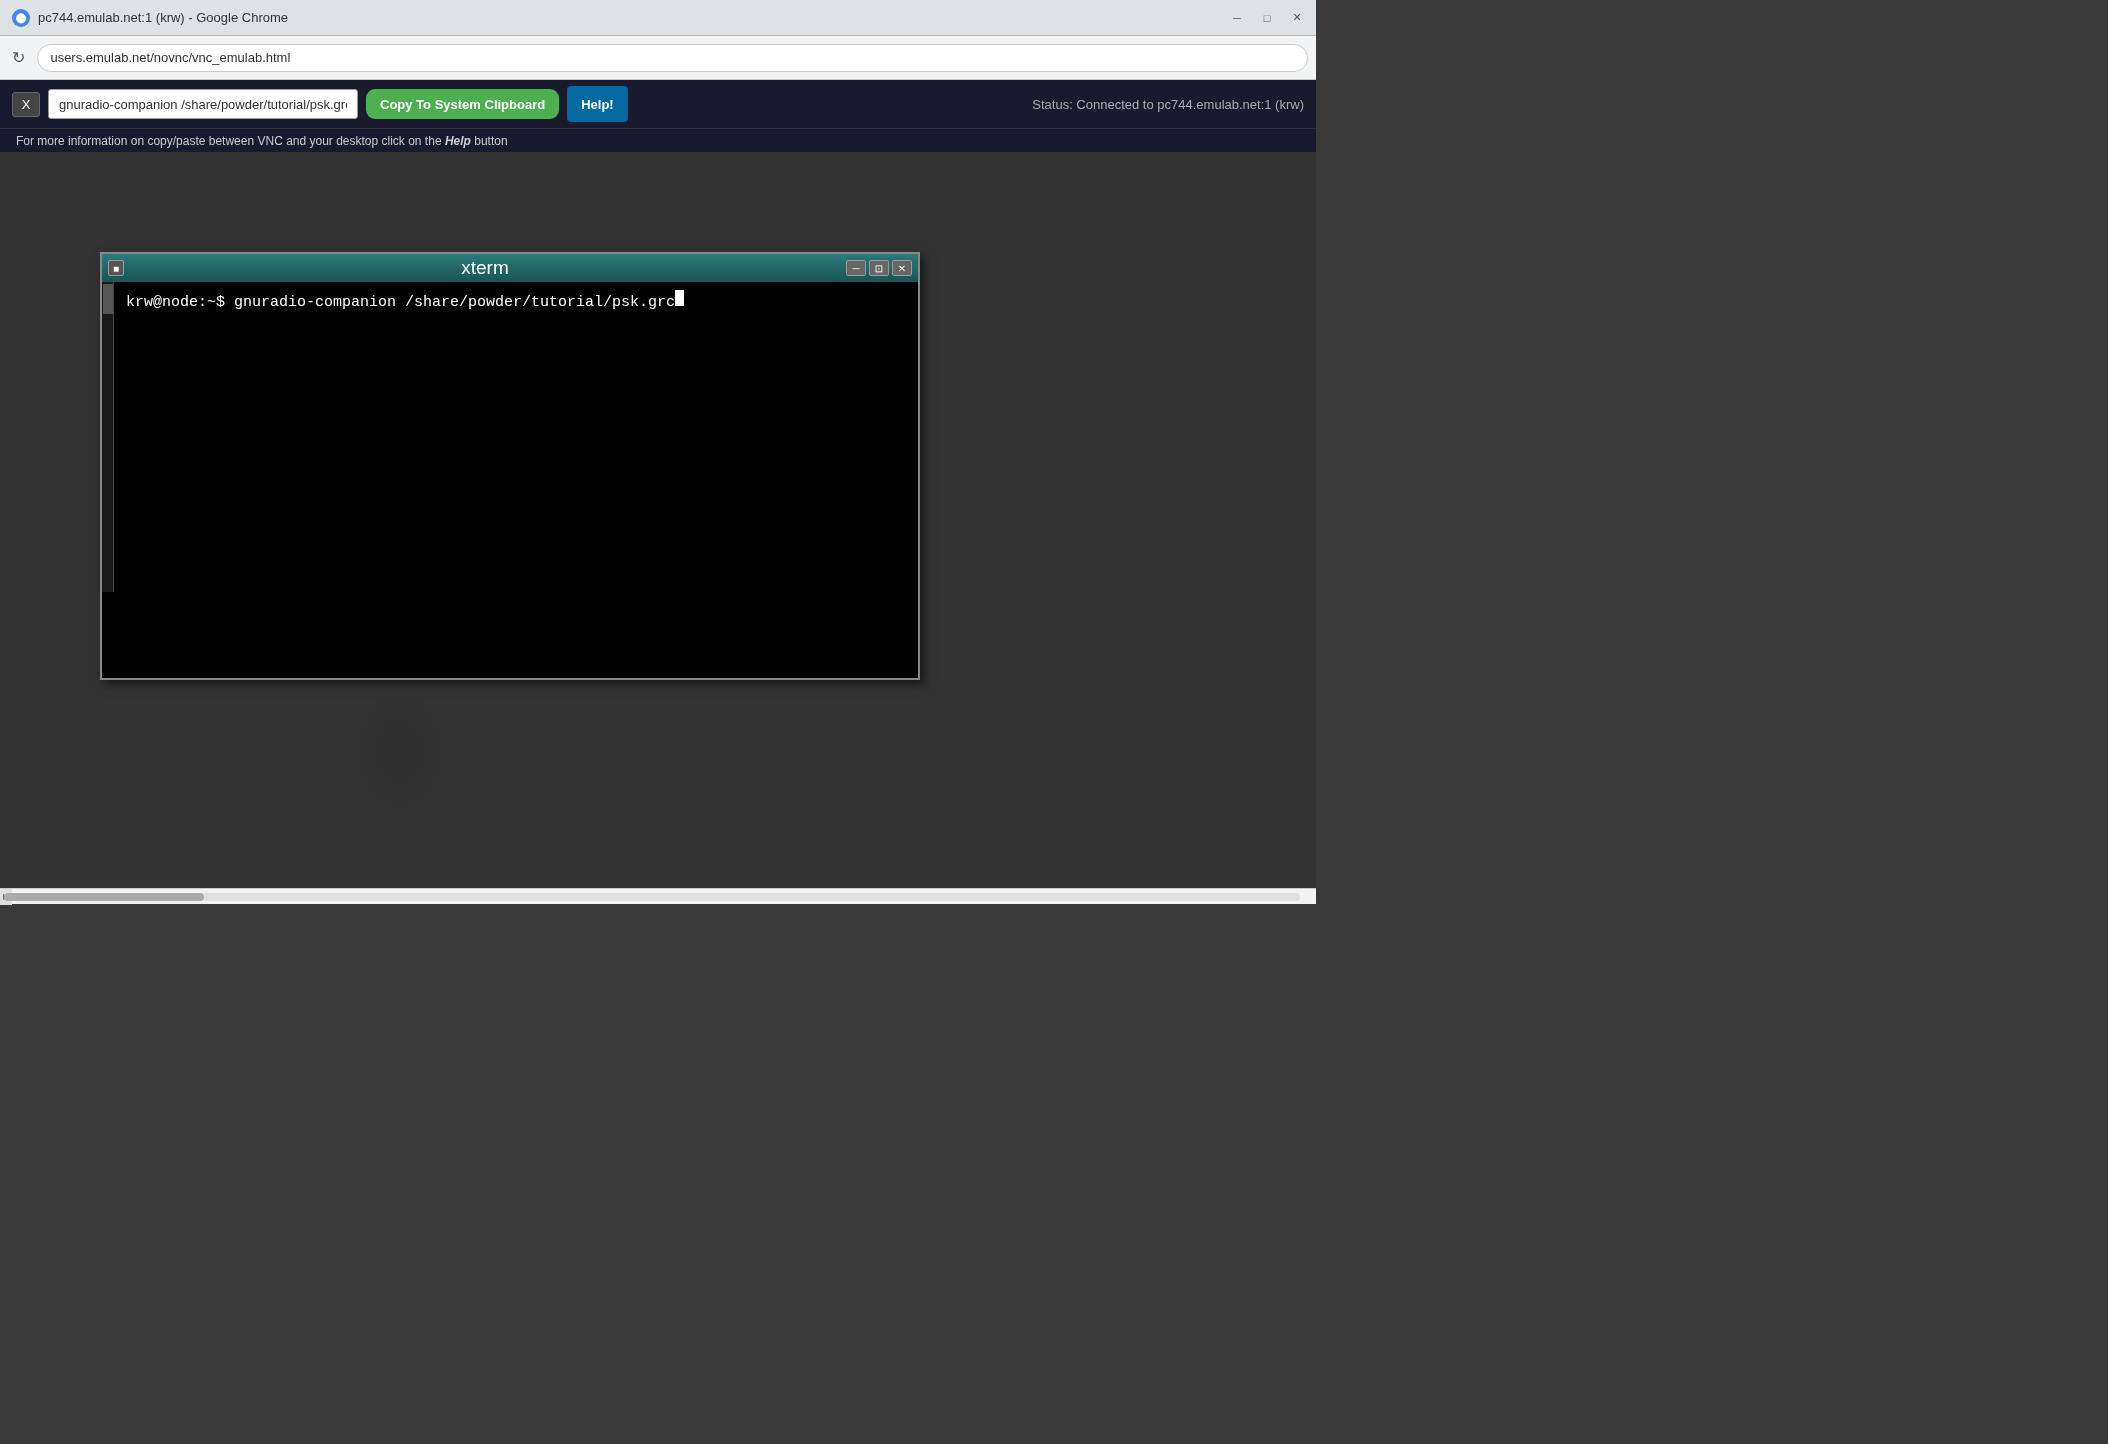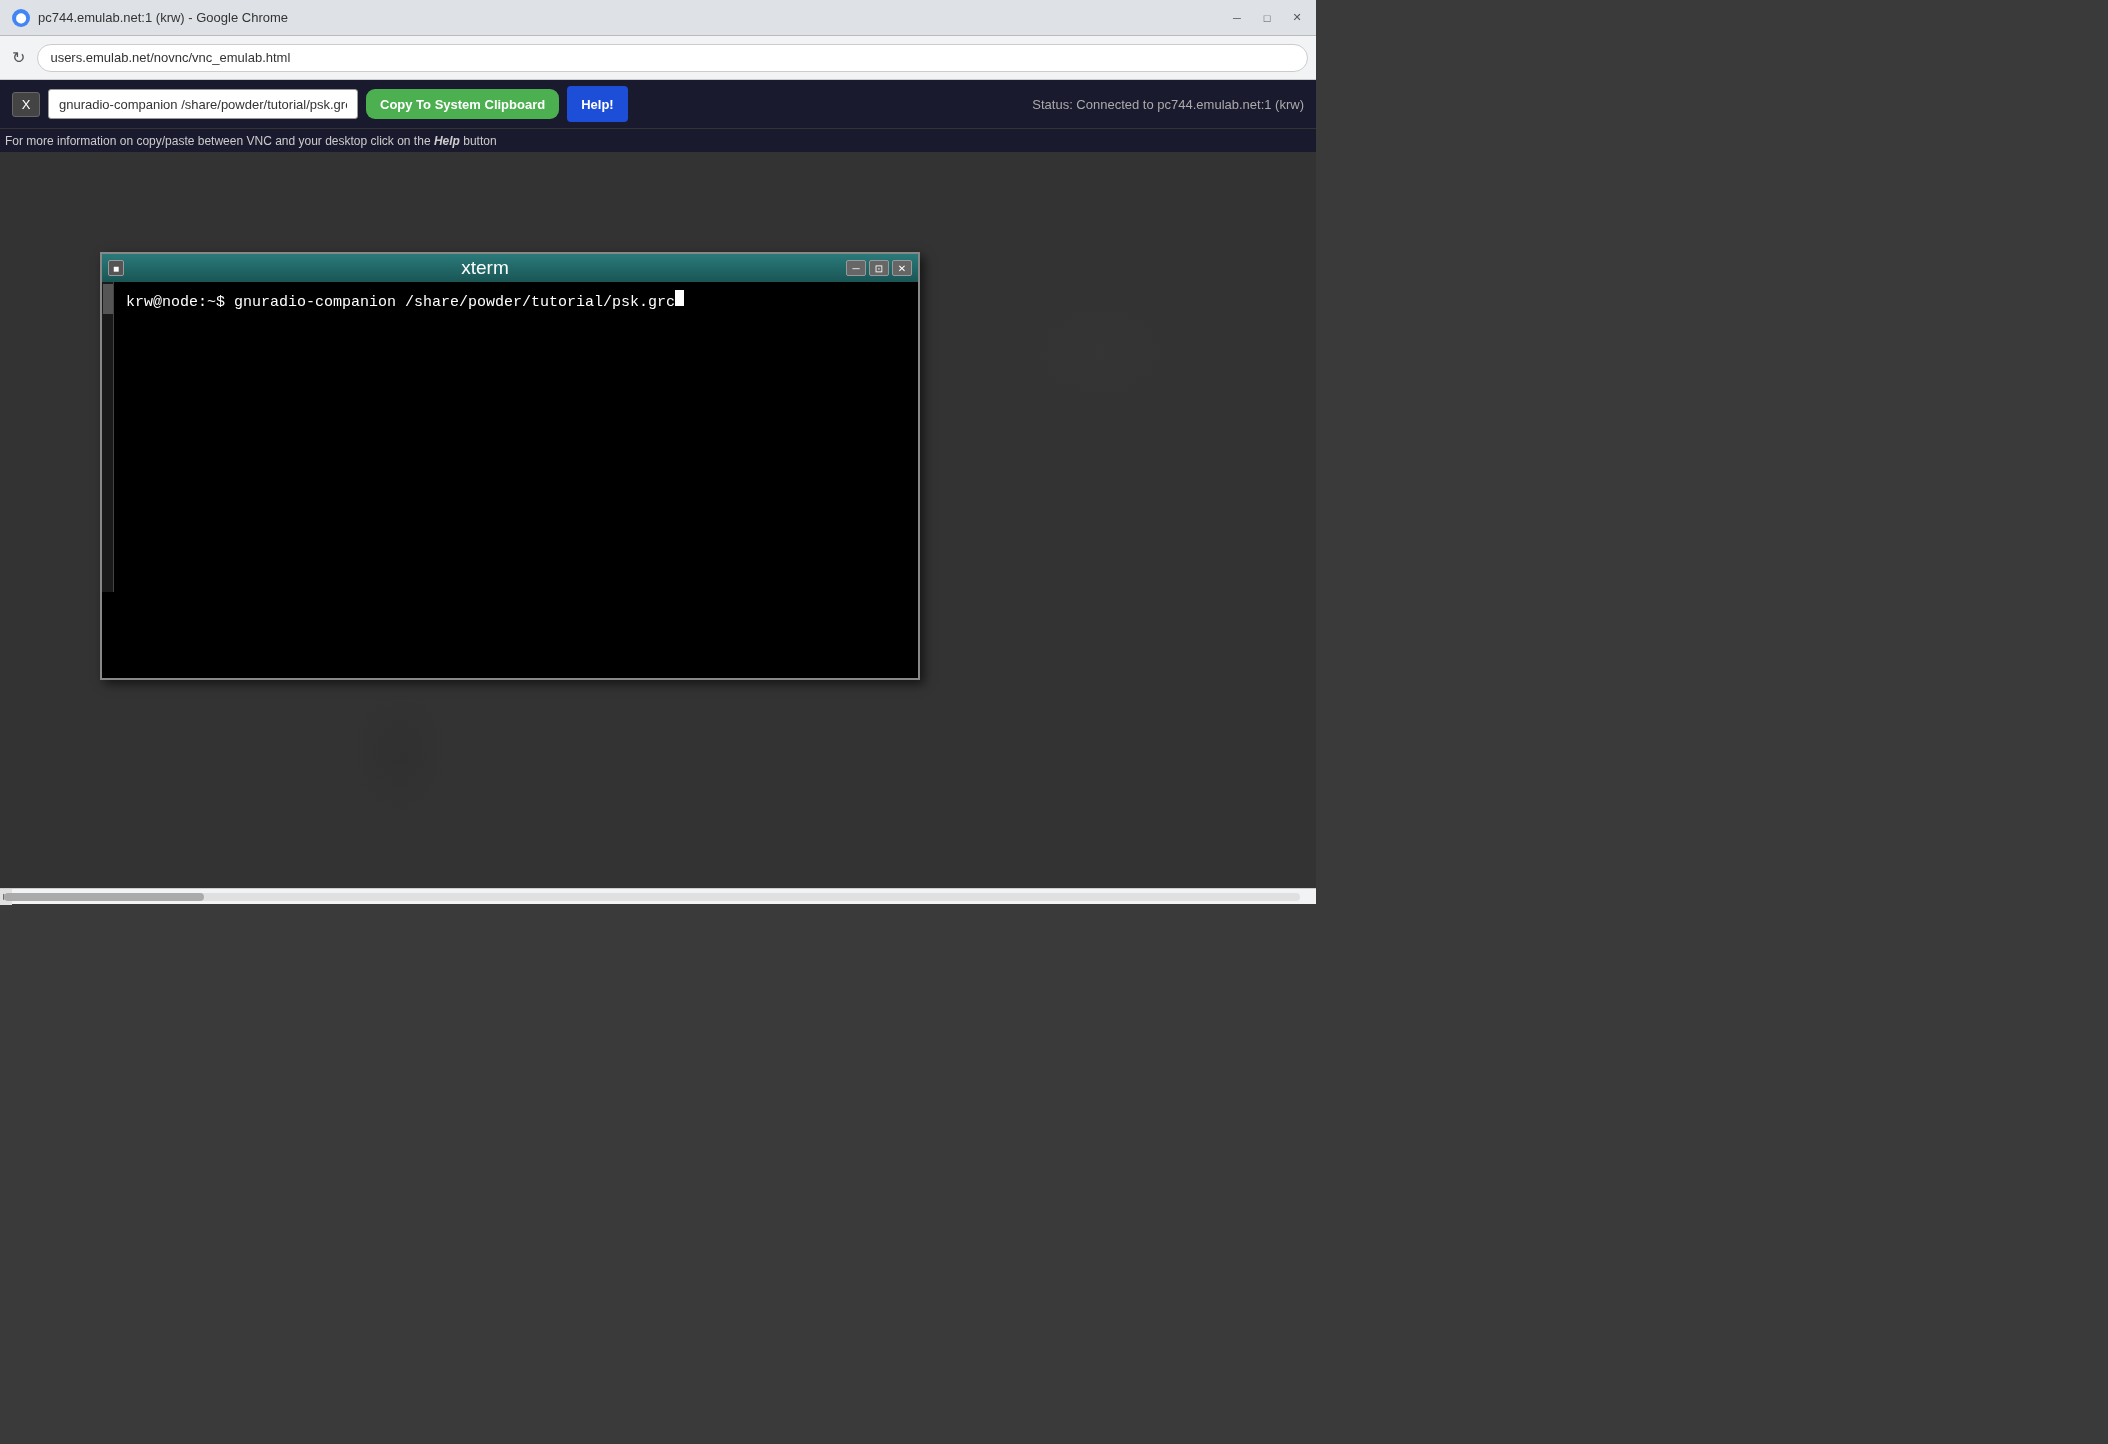--- a/index.html
+++ b/index.html
@@ -130,21 +130,21 @@
       border: none;
       border-radius: 9px;
       padding: 6px 14px;
       font-size: 13px;
       font-weight: bold;
       cursor: pointer;
       height: 30px;
     }
 
     .vnc-help-btn {
-      background: #1d4ed8;
+      background: #0369a1;
       color: white;
       border: none;
       border-radius: 4px;
       padding: 6px 14px;
       font-size: 13px;
       font-weight: bold;
       cursor: pointer;
       height: 36px;
     }
 
@@ -153,21 +153,21 @@
       color: #aaa;
       font-size: 13px;
     }
 
     
     .vnc-help-bar {
       background: #1a1a2e;
       height: 24px;
       display: flex;
       align-items: center;
-      padding: 0 5px;
+      padding: 0 16px;
       border-top: 1px solid #333;
     }
 
     .vnc-help-text {
       font-size: 12px;
       color: #ccc;
     }
 
     .vnc-help-text em {
       font-style: italic;

